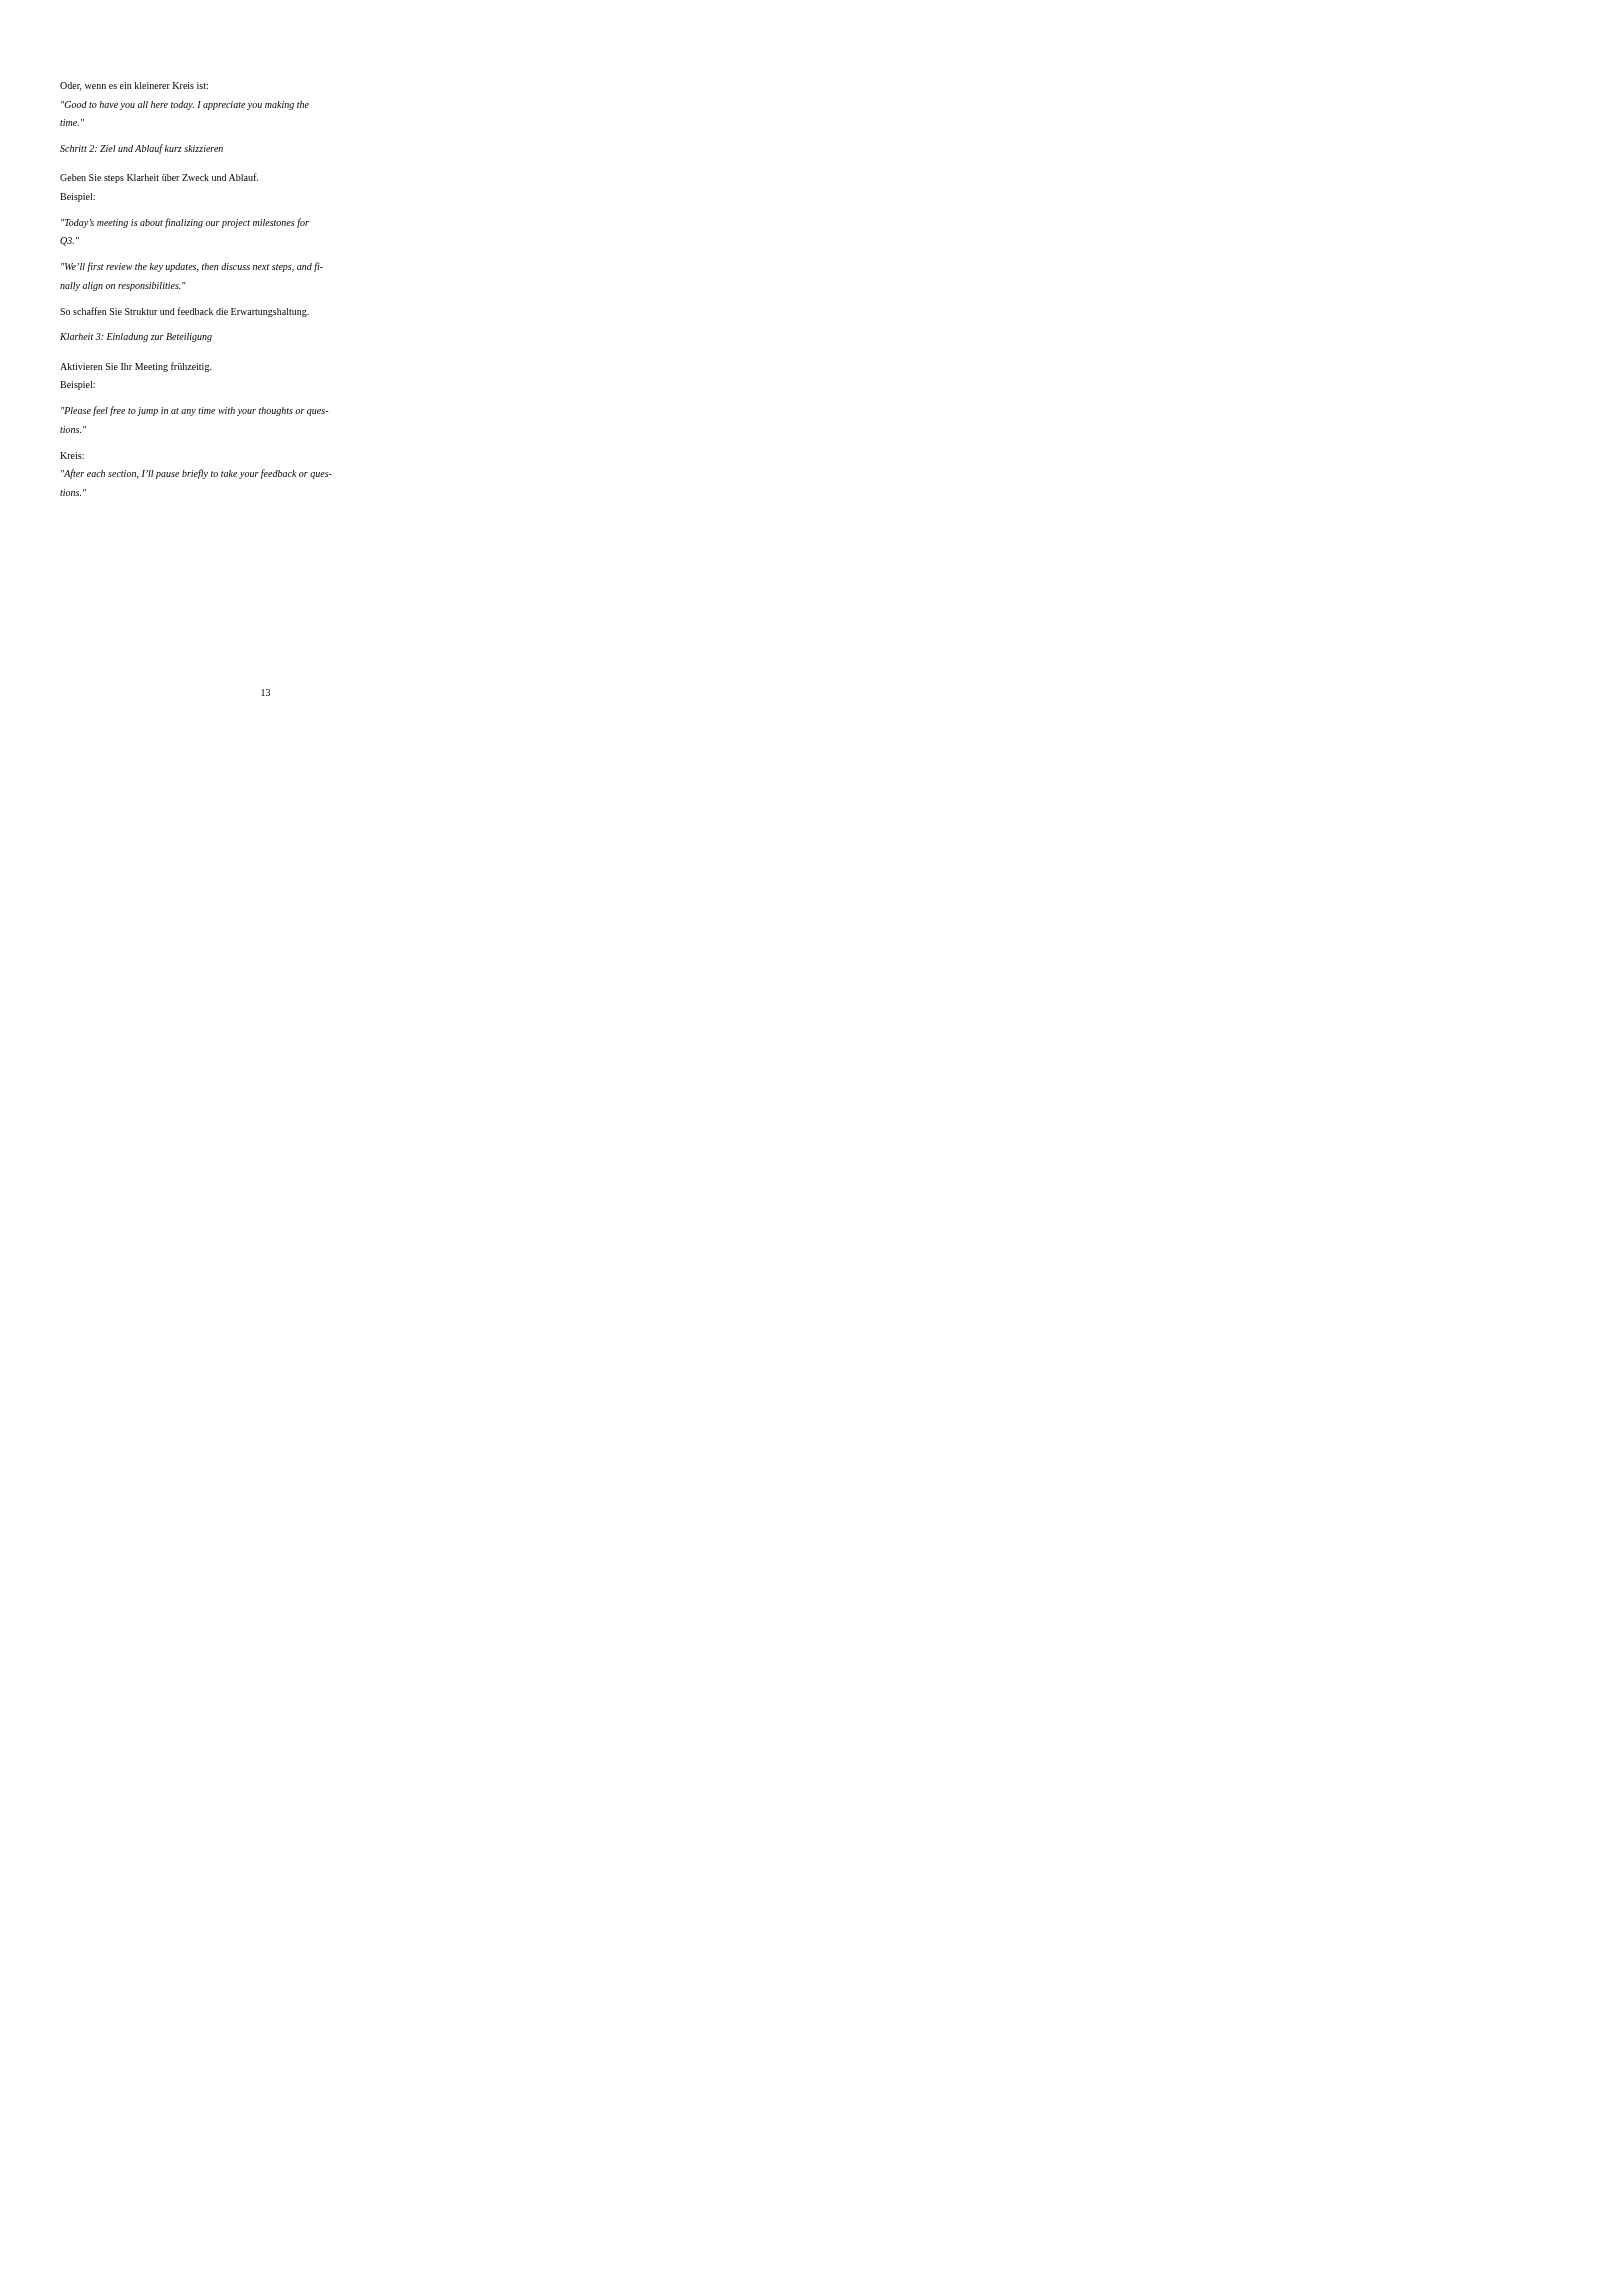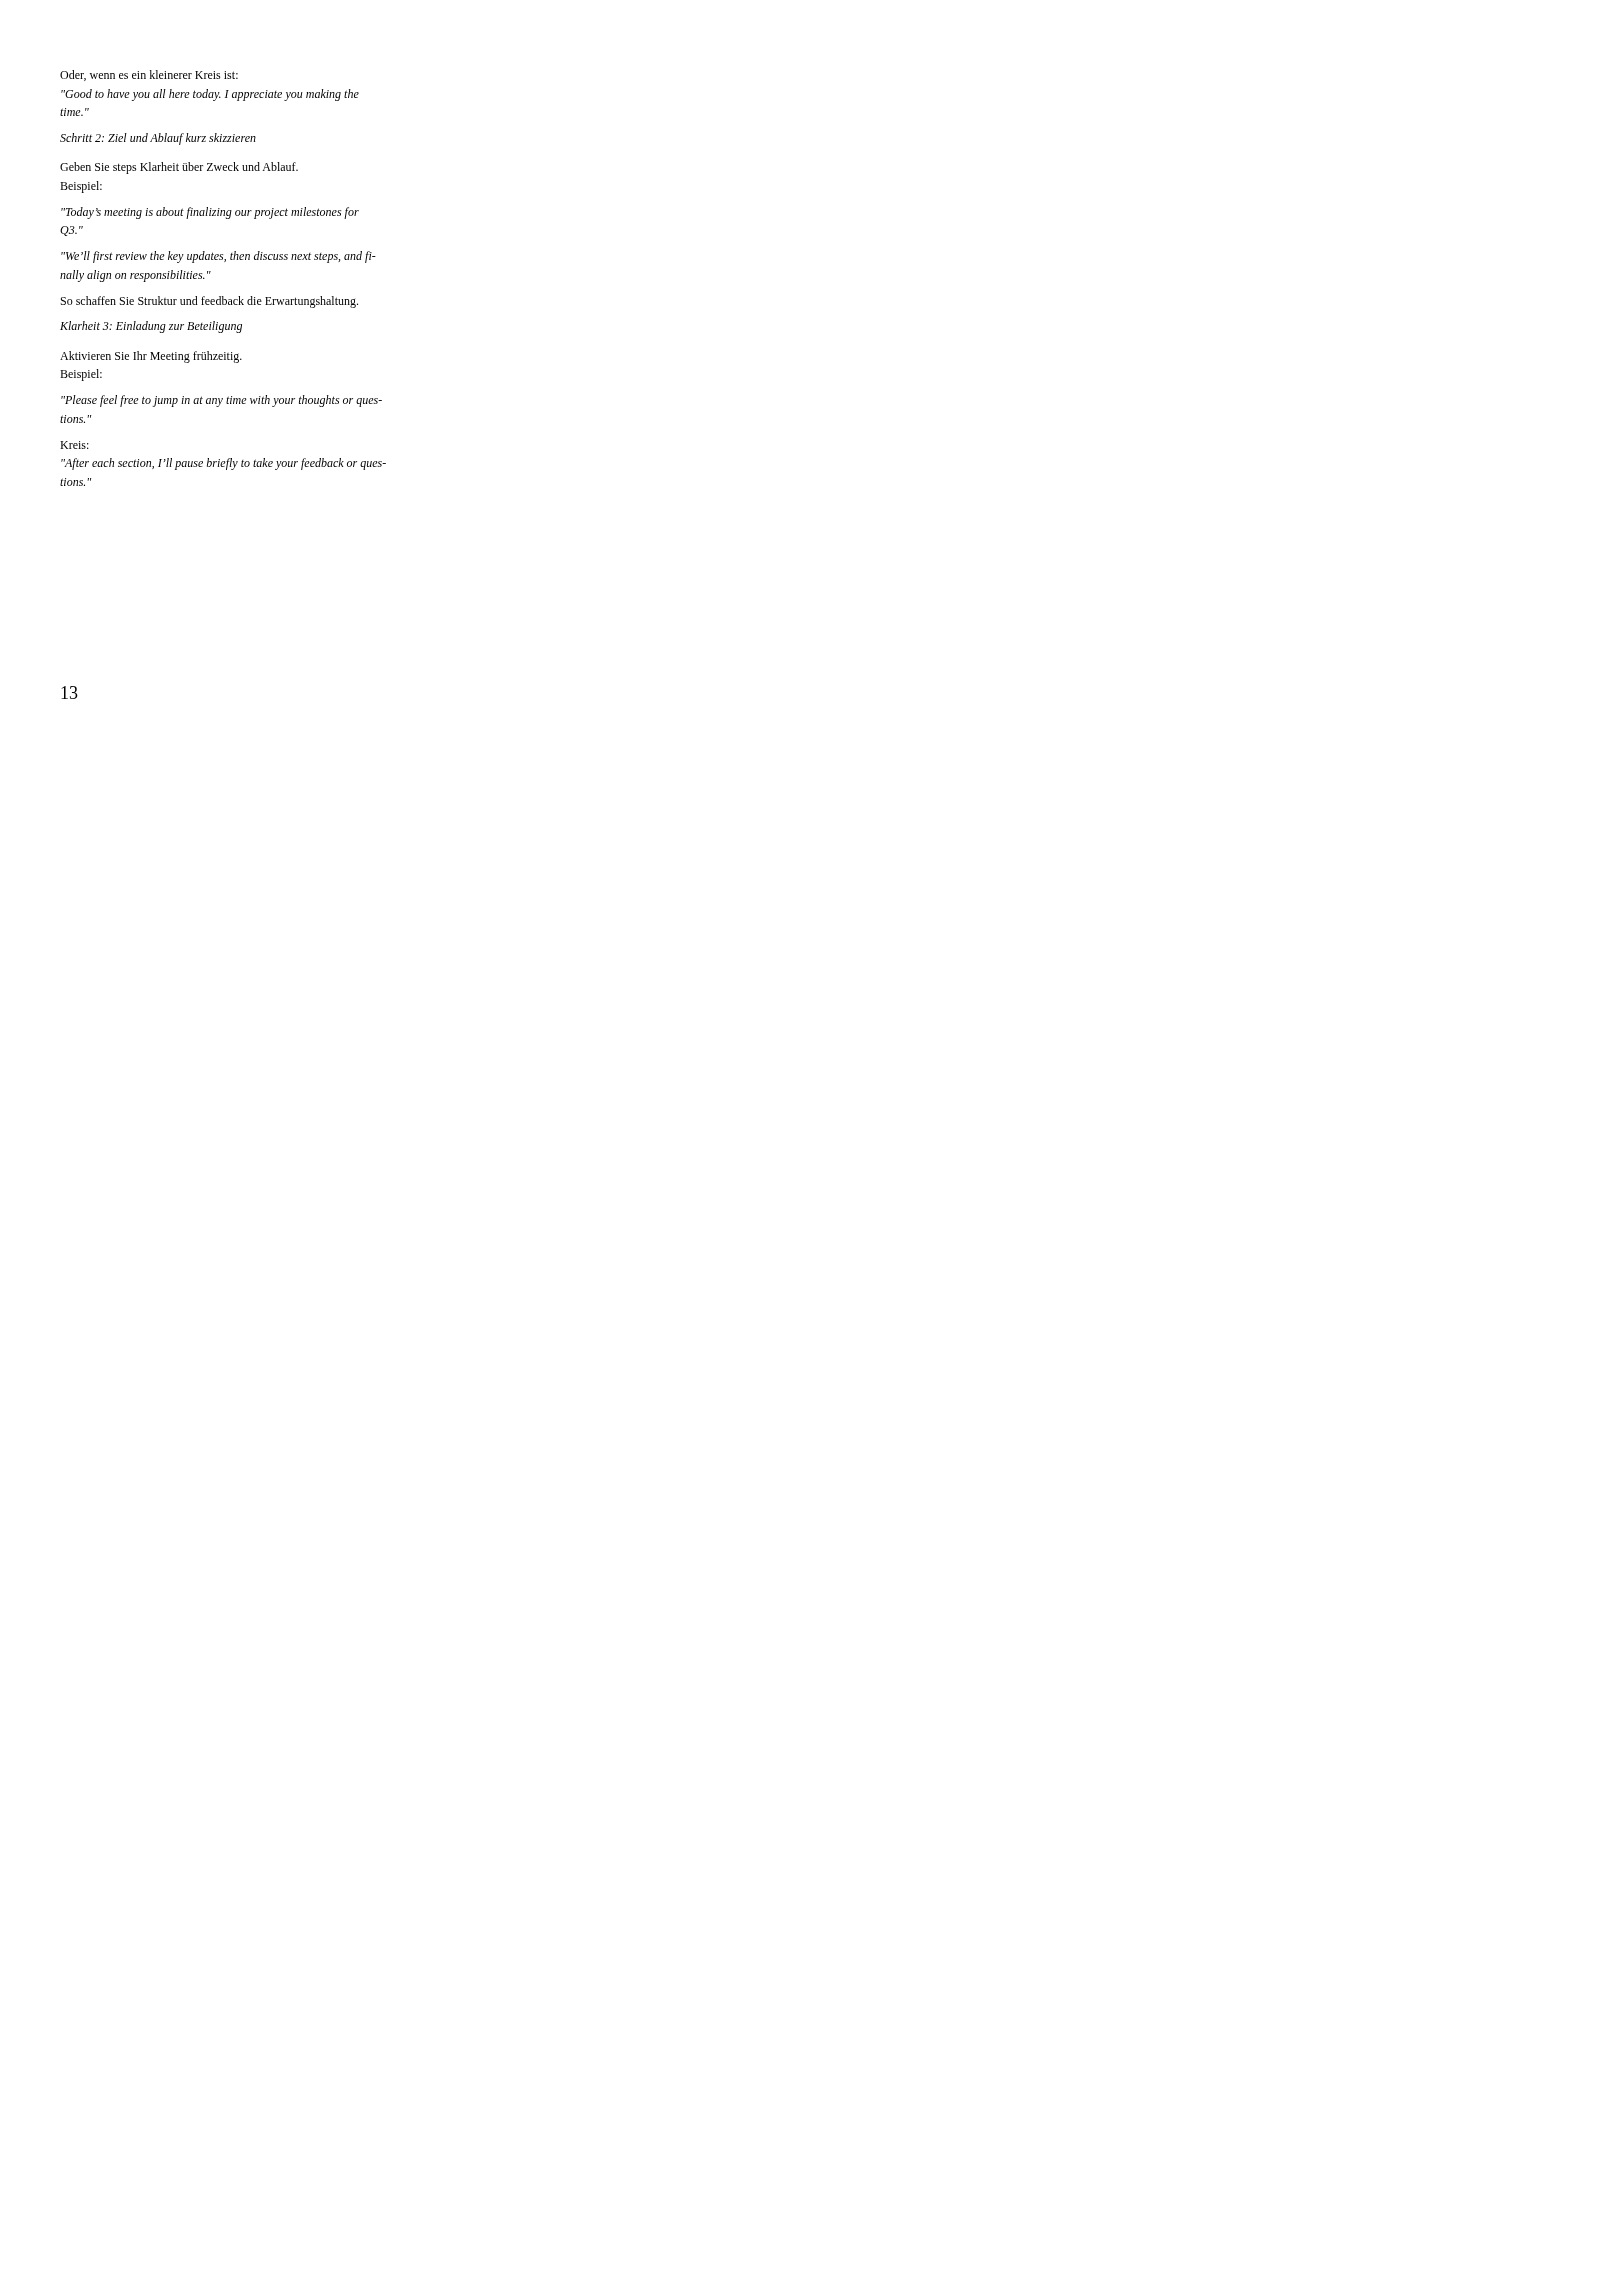--- a/index.html
+++ b/index.html
@@ -12,40 +12,40 @@
     width: 539px;
     height: 765px;
     background: #ffffff;
     color: #000000;
     font-family: "Liberation Serif", "DejaVu Serif", serif;
     overflow: hidden;
   }
   .text-block {
     position: absolute;
     left: 60px;
-    top: 66px;
+    top: 77px;
     width: 411px;
-    font-size: 12px;
+    font-size: 10px;
     line-height: 18.5px;
   }
   .text-block p {
     margin: 0 0 7.4px 0;
   }
   .text-block p.heading {
     margin-bottom: 11px;
   }
   .it { font-style: italic; }
   .rm { font-style: normal; }
   .page-number {
     position: absolute;
     left: 60px;
     width: 411px;
     top: 685px;
-    text-align: left;
-    font-size: 18px;
+    text-align: center;
+    font-size: 10px;
     line-height: 16.6px;
   }
 </style>
 </head>
 <body>
 
 <div class="page">
   <main class="text-block" id="content">
       <p class="para"><span class="rm">Oder, wenn es ein kleinerer Kreis ist:</span><br><span class="it">"Good to have you all here today. I appreciate you making the</span><br><span class="it">time."</span></p>
       <p class="heading"><span class="it">Schritt 2: Ziel und Ablauf kurz skizzieren</span></p>

